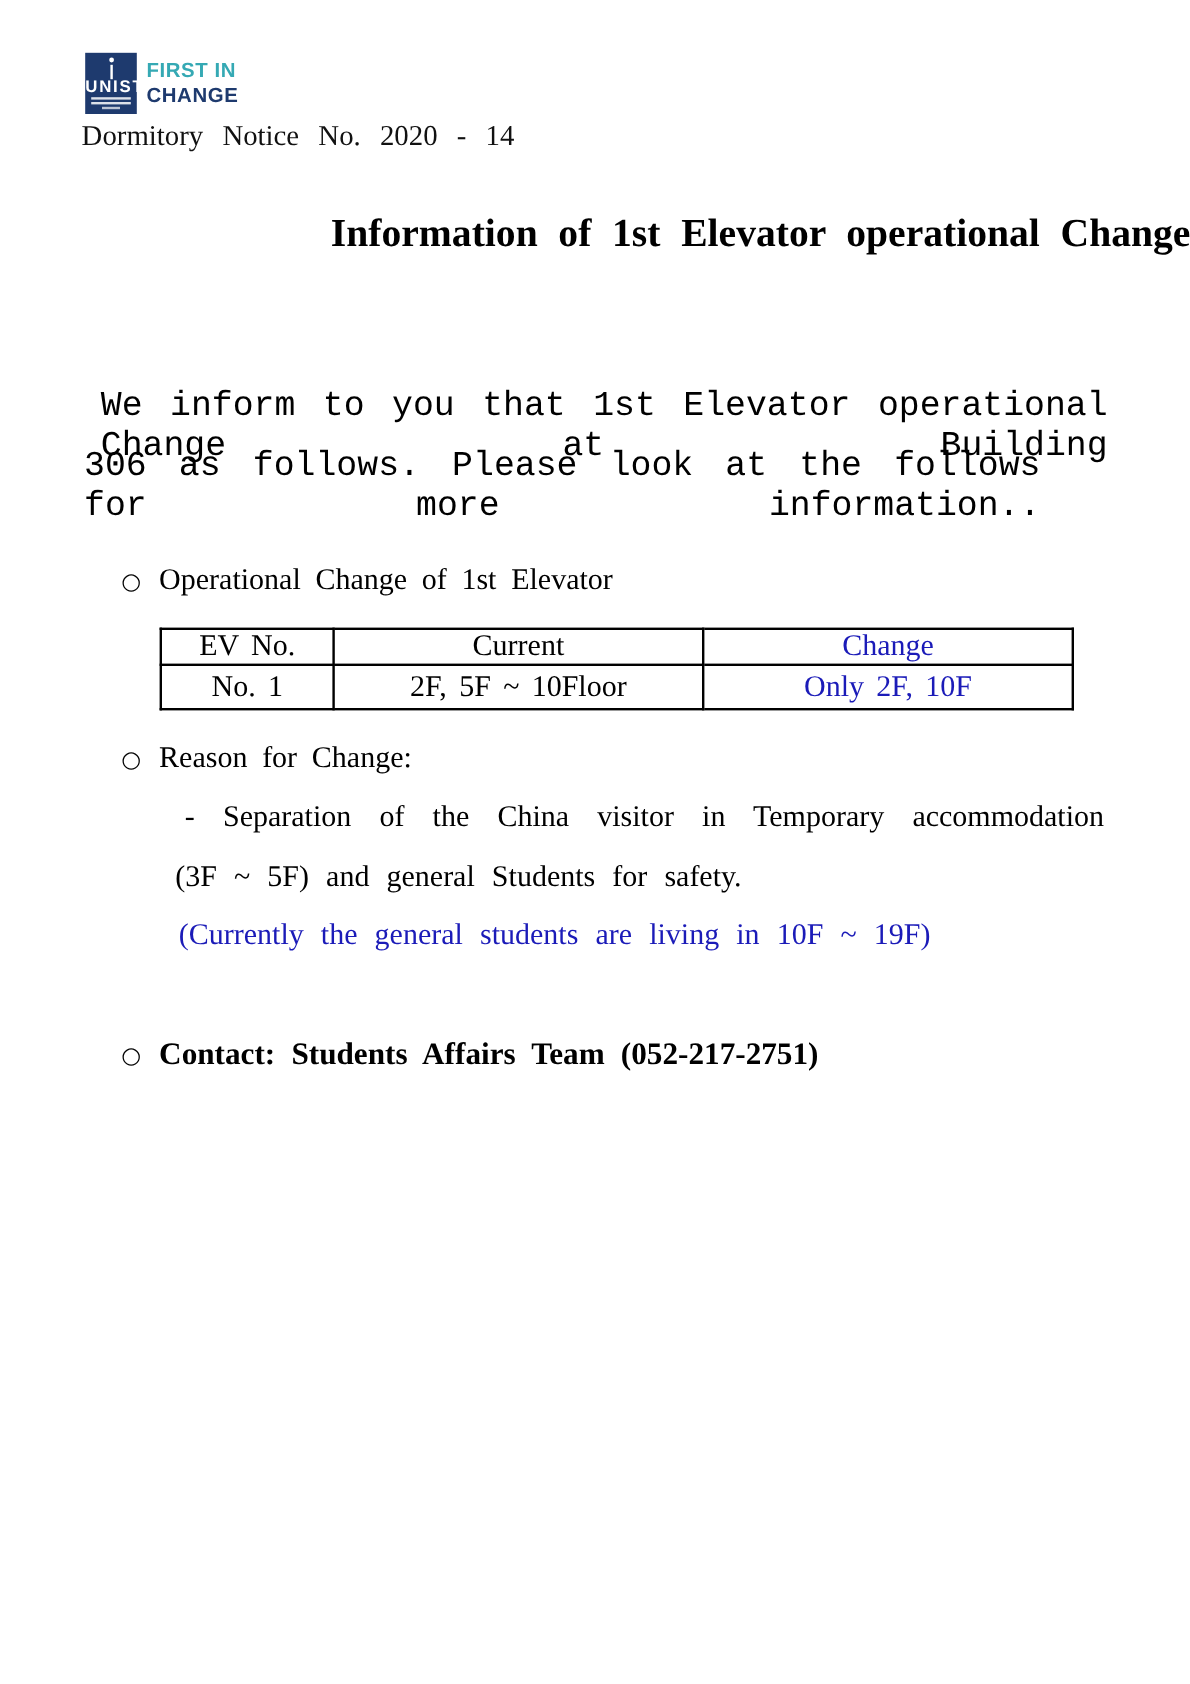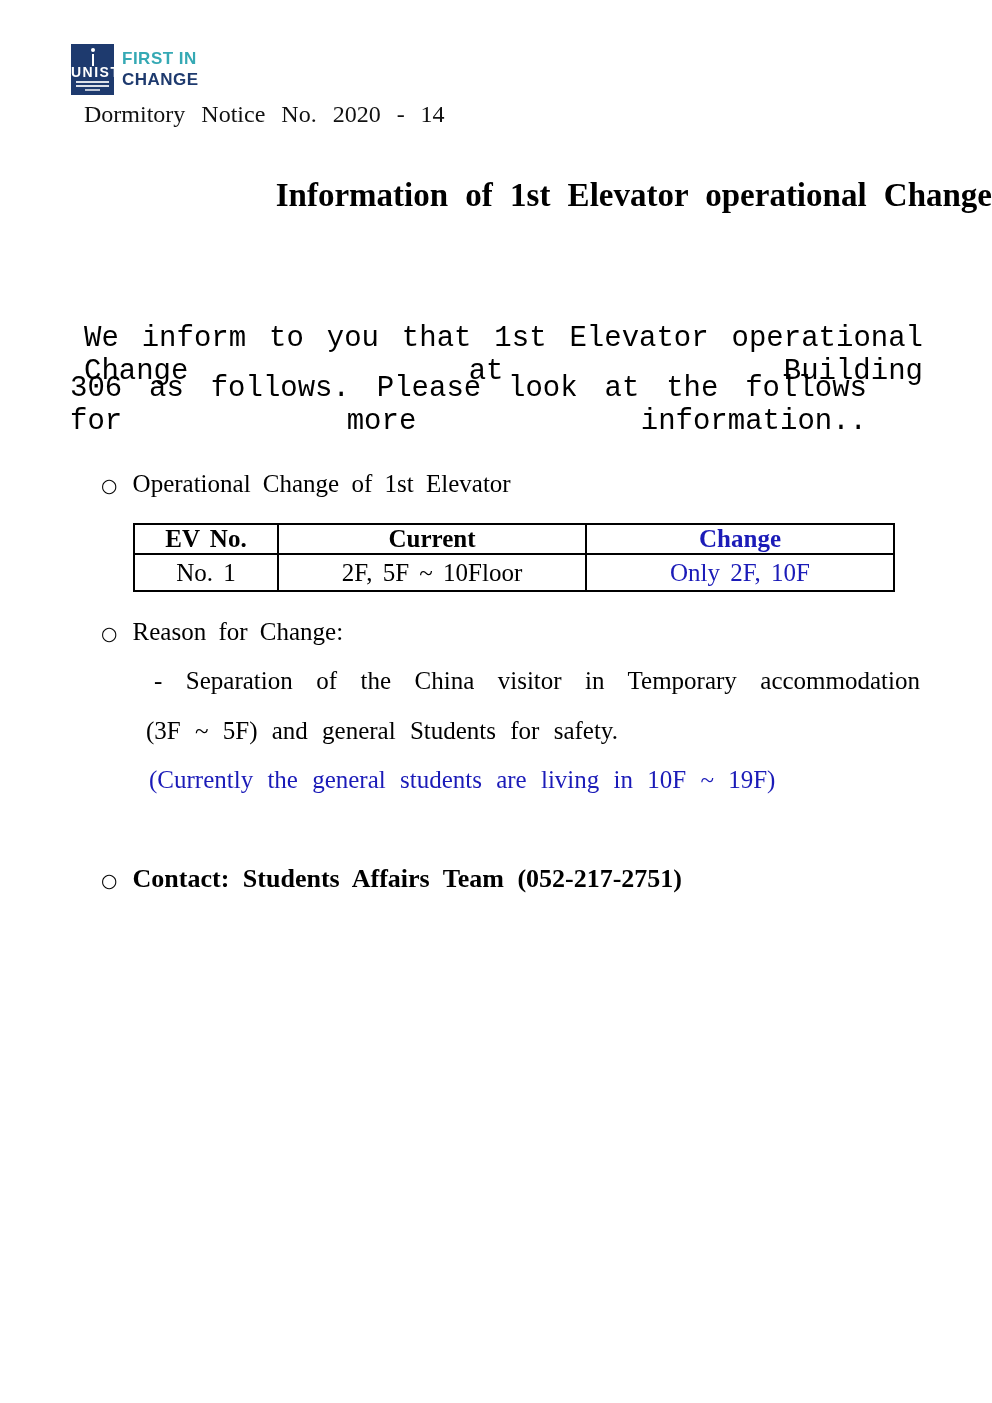--- a/index.html
+++ b/index.html
@@ -50,21 +50,21 @@
   }
   .tagline{
     position:absolute;left:122px;top:48px;
     font-family:"Liberation Sans","DejaVu Sans",sans-serif;
     font-weight:bold;font-size:17px;line-height:21px;letter-spacing:.5px;
   }
   .tagline .t1{color:var(--brand_teal);}
   .tagline .t2{color:var(--brand_navy);}
   
   .doc-number{
-    position:absolute;left:84px;top:101px;
+    position:absolute;left:68px;top:101px;
     font-size:24px;word-spacing:10px;color:#111111;
   }
   .title-line1,.title-line2{
     position:absolute;left:0;width:100%;
     text-align:center;font-weight:bold;font-size:33px;word-spacing:9px;
   }
   .title-line1{top:177px;text-align:right;}
   .title-line2{top:231px;}
   
   .intro-line{
@@ -88,21 +88,21 @@
   .sec-contact{top:864px;font-weight:bold;font-size:26px;word-spacing:7px;}
   
   table.ev-table{
     position:absolute;left:133px;top:523px;width:760px;
     border-collapse:collapse;table-layout:fixed;
   }
   table.ev-table td{
     border:2px solid #000000;text-align:center;vertical-align:middle;
     font-size:25px;word-spacing:4px;padding:0;
   }
-  table.ev-table tr.hdr td{height:25px;font-weight:bold;}
+  table.ev-table tr.hdr td{height:25px;}
   table.ev-table tr.dat td{height:37px;}
   td.col-ev{width:144px;}
   td.col-current{width:308px;}
   td.col-change{width:308px;}
   .blue{color:var(--accent_blue);}
   
   .reason-line{position:absolute;font-size:25px;}
   .reason-sep{
     left:134px;top:667px;width:766px;
     text-align:justify;text-align-last:justify;word-spacing:5px;margin-left:20px;

